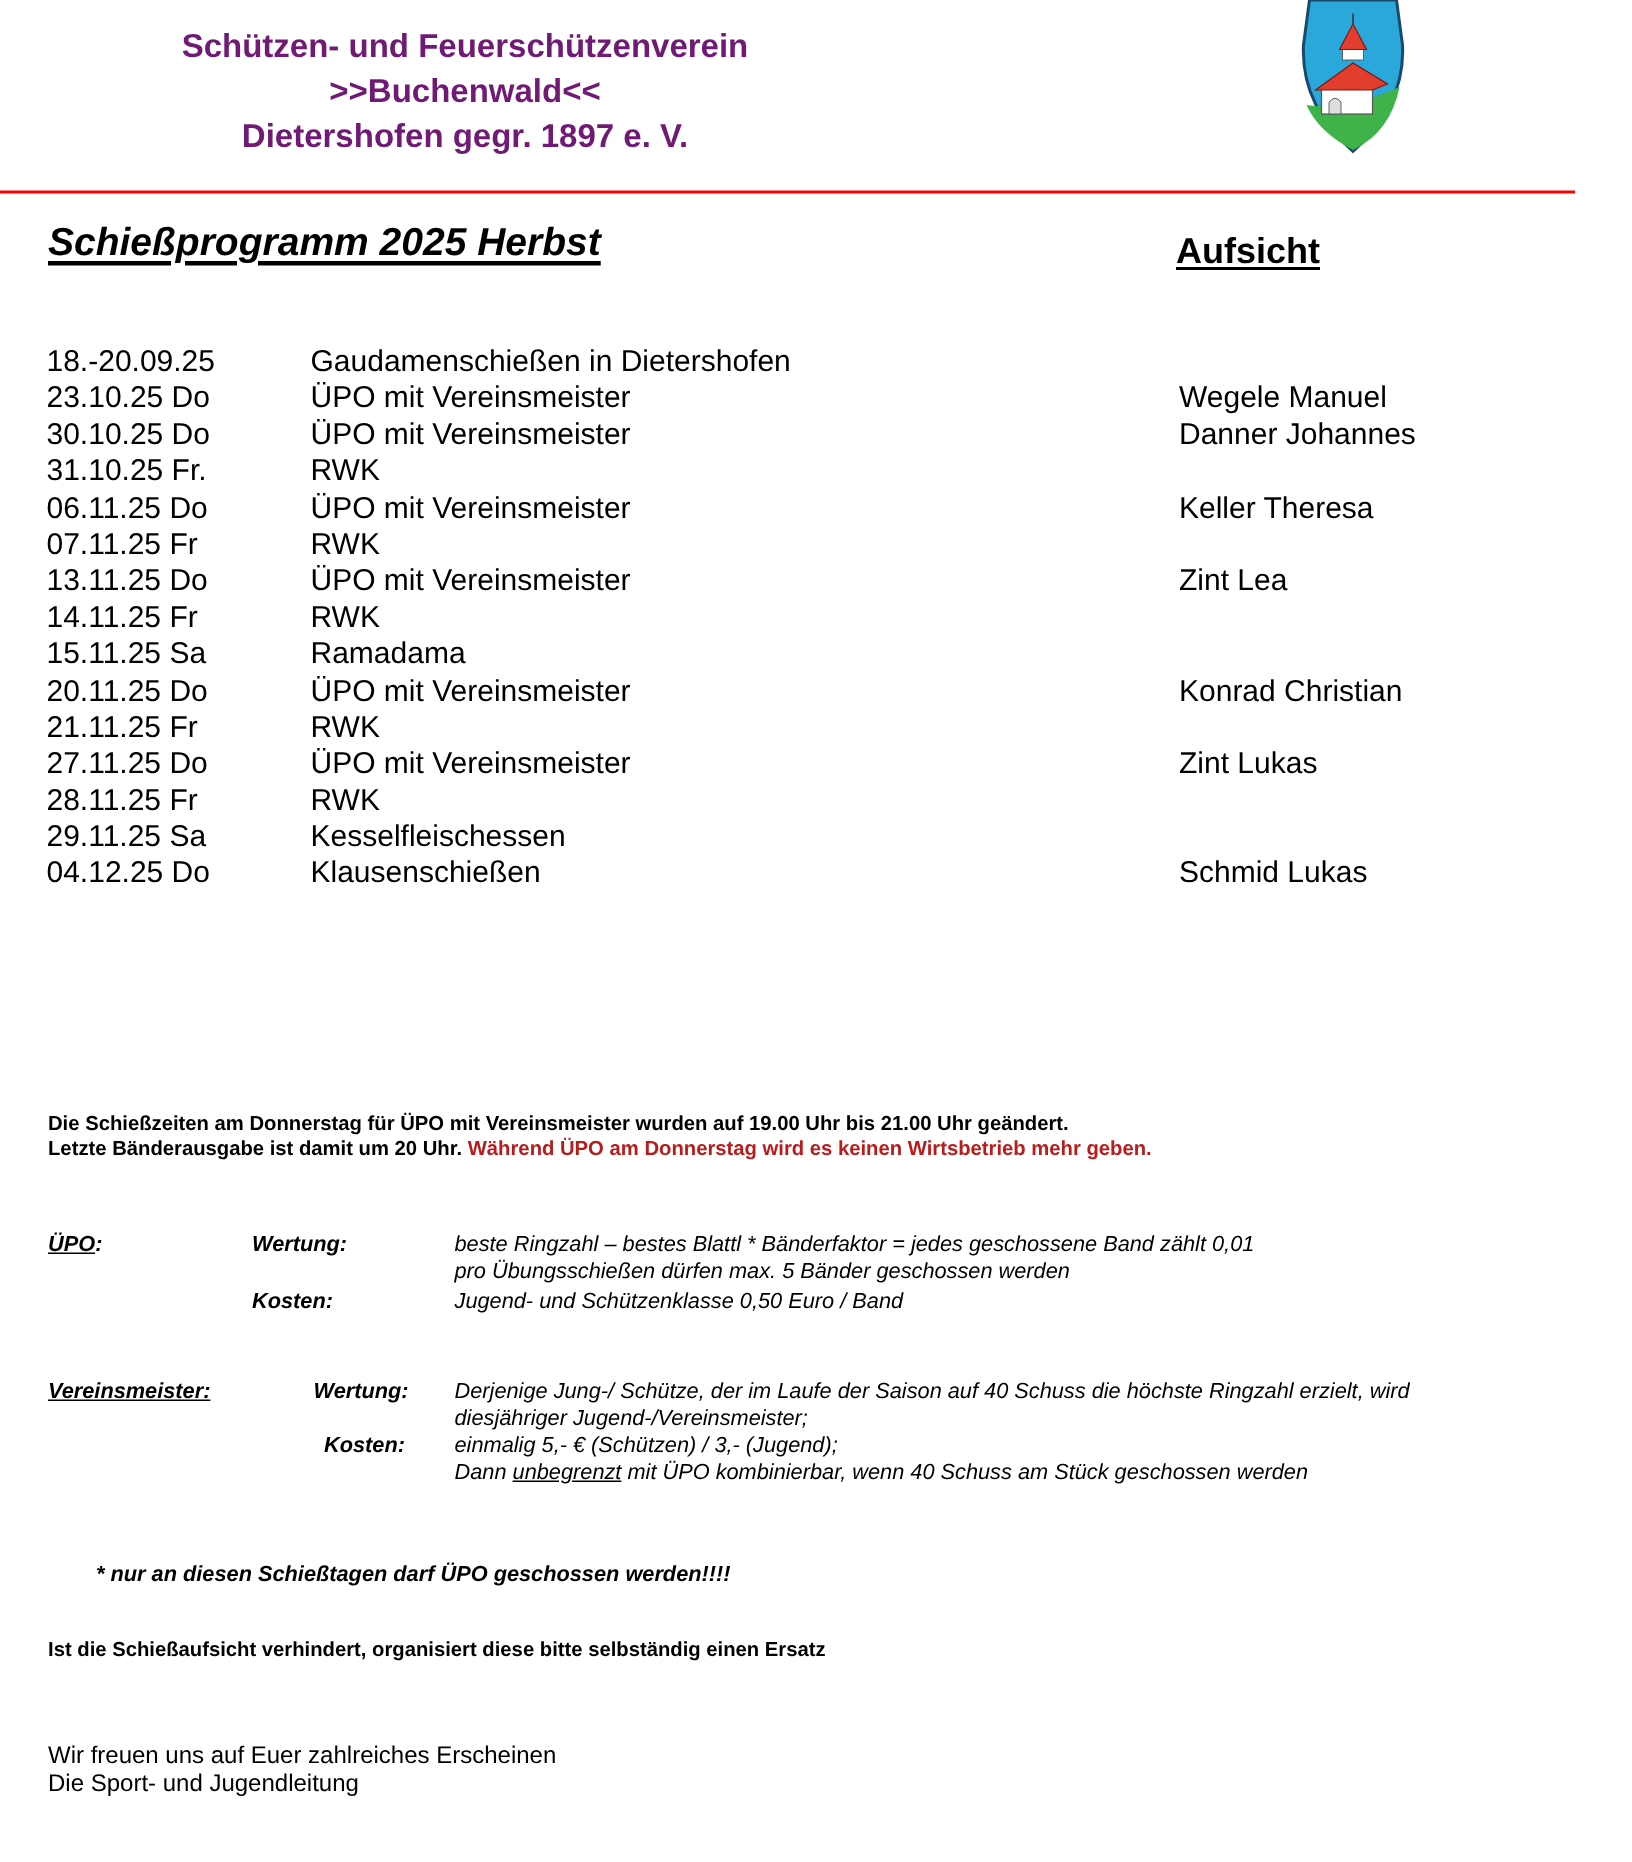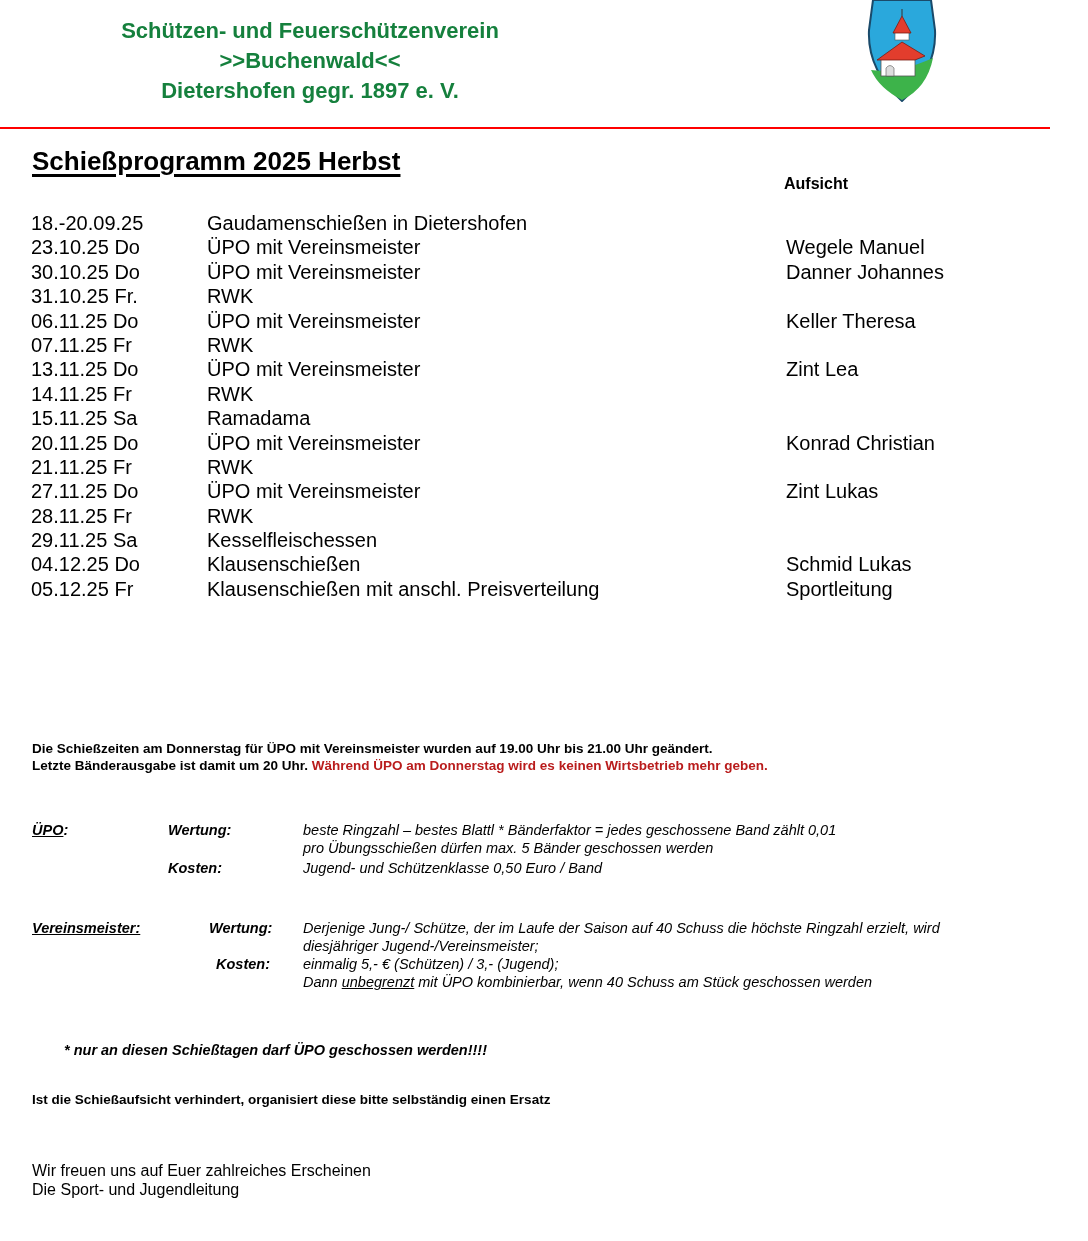--- a/index.html
+++ b/index.html
@@ -1,27 +1,27 @@
 <!DOCTYPE html>
 <html><head>
 <meta charset="utf-8">
 <style>
   html, body { margin: 0; padding: 0; background: #ffffff; }
   body { width: 1088px; height: 1241px; position: relative; overflow: hidden;
          font-family: "Liberation Sans", sans-serif; color: #000; }
   .abs { position: absolute; }
   .header-title { left: 40px; top: 16px; width: 540px; text-align: center;
-         color: #15803d; font-weight: bold; font-size: 22px; line-height: 30px; }
+         color: #701a75; font-weight: bold; font-size: 22px; line-height: 30px; }
   .logo { left: 867px; top: 0px; width: 70px; height: 102px; }
   .rule { left: 0; top: 127px; width: 1050px; height: 2px; background: #ff0000; }
   .page-title { left: 32px; top: 146px; font-size: 26px; font-weight: bold;
-         text-decoration: underline; text-decoration-thickness: 3px; text-underline-offset: 4px; }
-  .col-header { left: 784px; top: 154px; font-size: 16px; font-weight: bold;
-         text-decoration-thickness: 2px; text-underline-offset: 3px; margin-top: 21px; }
-  .schedule { left: 31px; top: 211px; width: 1050px; }
+         text-decoration: underline; text-decoration-thickness: 3px; text-underline-offset: 4px; font-style: italic; }
+  .col-header { left: 784px; top: 154px; font-size: 24px; font-weight: bold;
+         text-decoration: underline; text-decoration-thickness: 2px; text-underline-offset: 3px; }
+  .schedule { left: 31px; top: 229px; width: 1050px; }
   .row { position: relative; height: 24.4px; font-size: 20px; line-height: 24px; }
   .row .date { position: absolute; left: 0; }
   .row .event { position: absolute; left: 176px; }
   .row .sup { position: absolute; left: 755px; }
   .notice { left: 32px; top: 740px; font-size: 13.5px; font-weight: bold; line-height: 17px; }
   .notice .red { color: #b91c1c; }
   .rules { font-size: 14.5px; line-height: 17px; }
   .lbl-main { font-weight: bold; font-style: italic; text-decoration: underline; }
   .lbl-sub { font-weight: bold; font-style: italic; }
   .txt-it { font-style: italic; }
@@ -126,25 +126,20 @@
   <div class="row">
       <span class="date">29.11.25 Sa</span>
       <span class="event">Kesselfleischessen</span>
       <span class="sup"></span>
     </div>
   <div class="row">
       <span class="date">04.12.25 Do</span>
       <span class="event">Klausenschießen</span>
       <span class="sup">Schmid Lukas</span>
     </div>
-  <div class="row">
-      <span class="date">05.12.25 Fr</span>
-      <span class="event">Klausenschießen mit anschl. Preisverteilung</span>
-      <span class="sup">Sportleitung</span>
-    </div>
 </div>
 
 <div class="abs notice">
   <div>Die Schießzeiten am Donnerstag für ÜPO mit Vereinsmeister wurden auf 19.00 Uhr bis 21.00 Uhr geändert.</div>
   <div><span>Letzte Bänderausgabe ist damit um 20 Uhr. </span><span class="red">Während ÜPO am Donnerstag wird es keinen Wirtsbetrieb mehr geben.</span></div>
 </div>
 
 <div class="abs rules" style="left:32px; top:822px;"><span class="lbl-main">ÜPO</span><span class="lbl-sub">:</span></div>
 <div class="abs rules lbl-sub" style="left:168px; top:822px;">Wertung:</div>
 <div class="abs rules txt-it" style="left:303px; top:822px;">beste Ringzahl – bestes Blattl * Bänderfaktor = jedes geschossene Band zählt 0,01</div>

